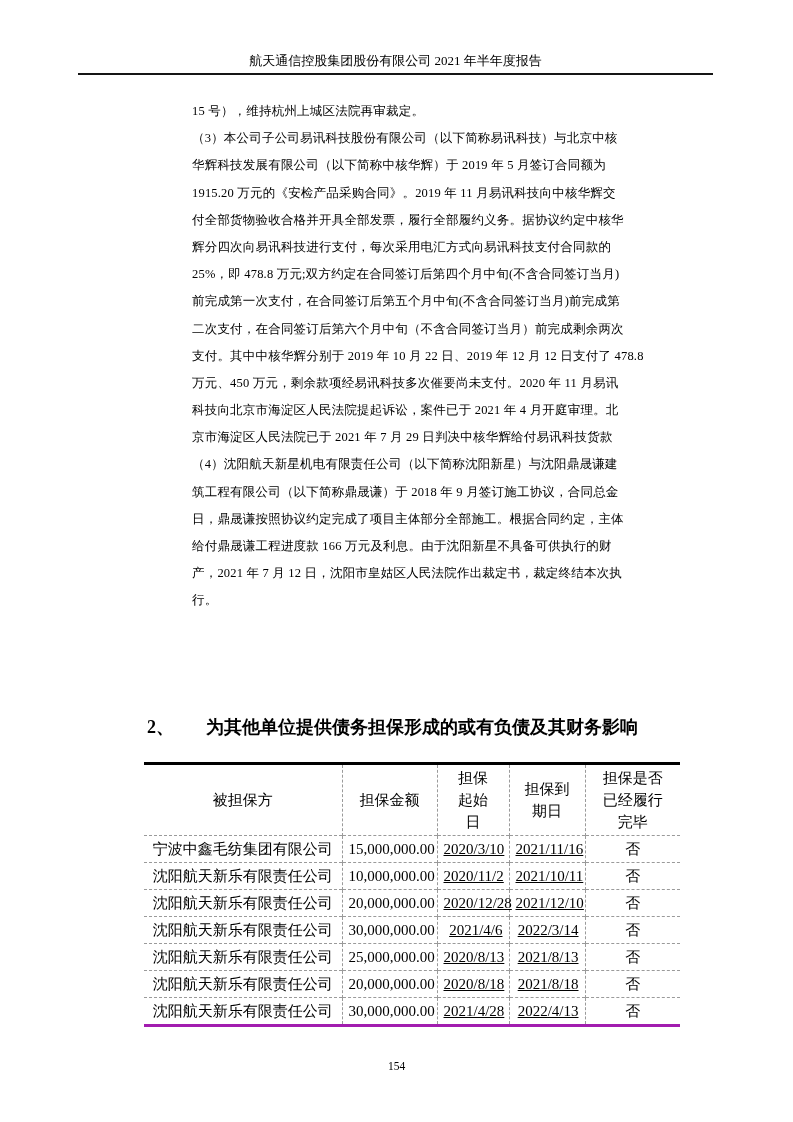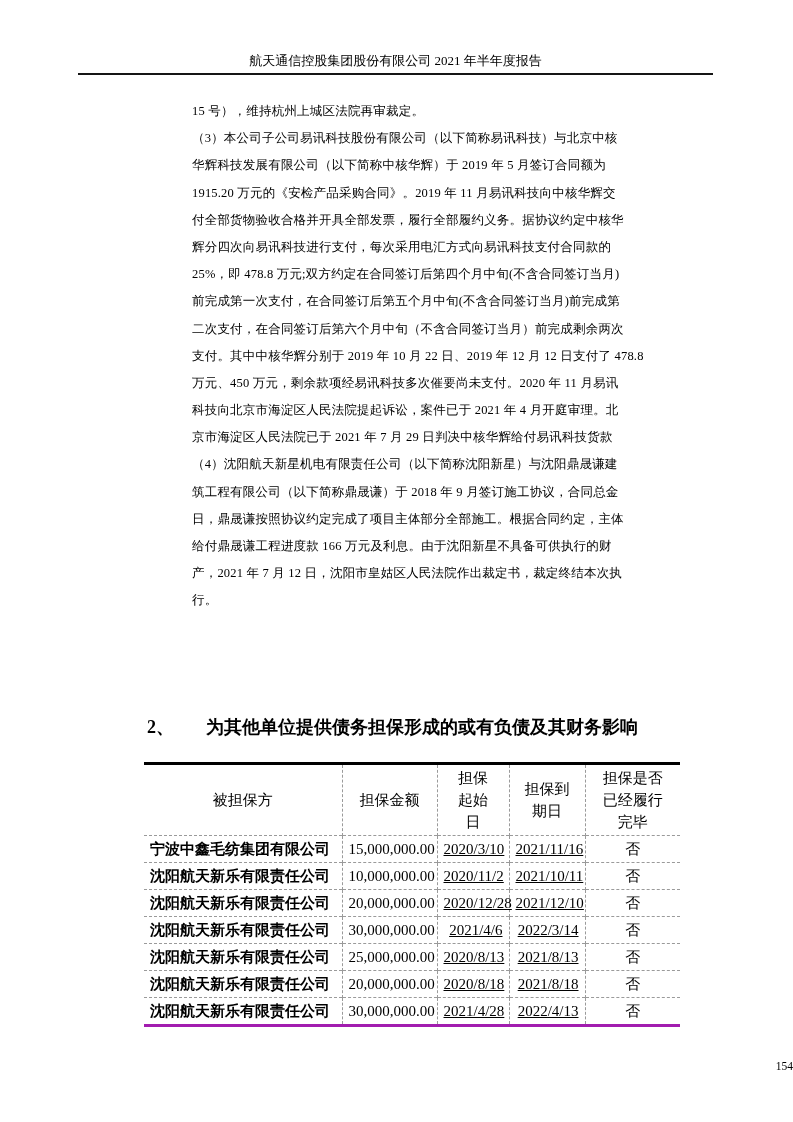--- a/index.html
+++ b/index.html
@@ -32,27 +32,27 @@
   }
   table.guarantee th{
     font-weight:normal;vertical-align:middle;text-align:center;
     height:64px;padding:2px 14px;line-height:22px;
   }
   table.guarantee td{
     height:26px;vertical-align:middle;padding:0 6px;
     border-top:1px dashed #9a9a9a;
   }
   table.guarantee th + th, table.guarantee td + td{border-left:1px dashed #9a9a9a;}
-  td.c0{text-align:left;font-weight:bold;}
+  td.c0{text-align:center;}
   td.c1{text-align:center;padding-right:8px;}
   td.c2,td.c3{text-align:right;padding-right:7px;text-decoration:underline;}
   td.c4{text-align:center;}
   .page-footer{
     position:absolute;left:0;top:1060px;width:793px;
-    text-align:right;font-size:11.5px;
+    text-align:center;font-size:11.5px;
   }
 </style>
 </head>
 <body>
 
 <div class="page">
 
   <div class="report-header">航天通信控股集团股份有限公司 2021 年半年度报告</div>
 
   <div class="body-text">

